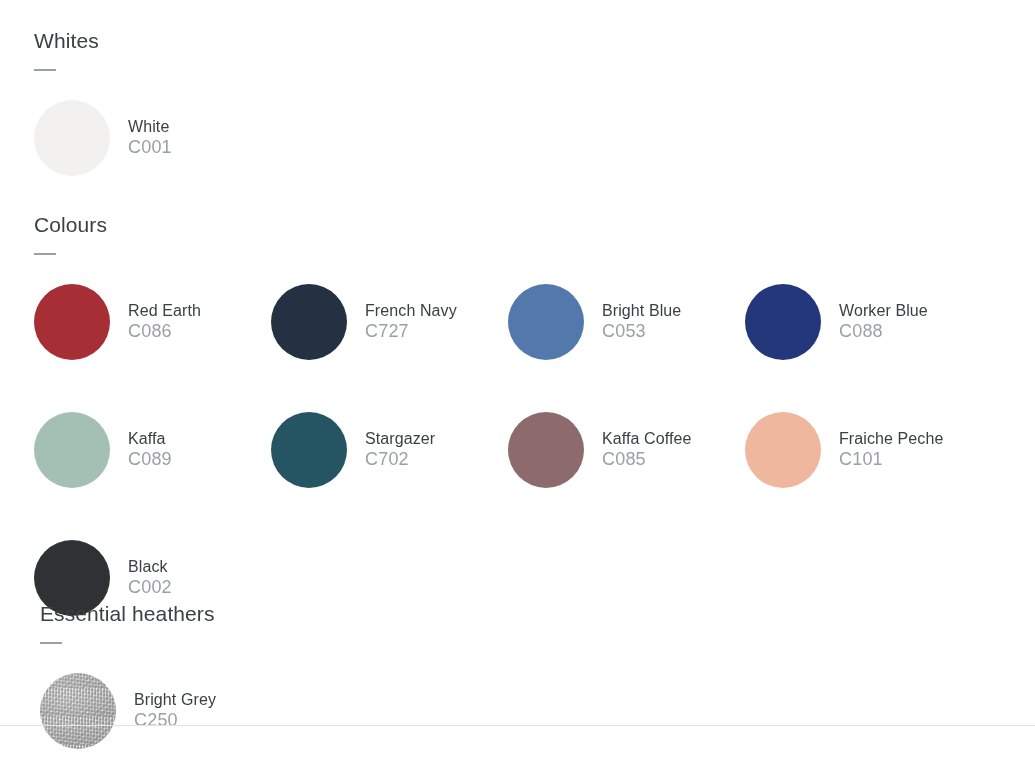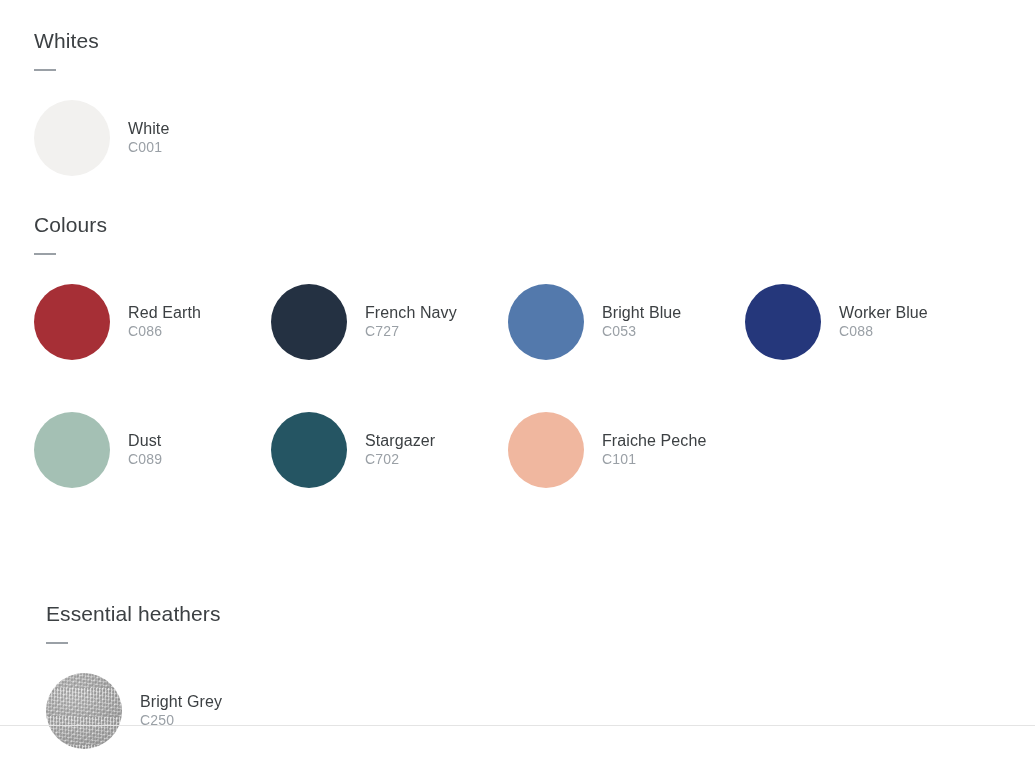--- a/index.html
+++ b/index.html
@@ -78,21 +78,21 @@
 
   .swatch-name {
     font-size: 16px;
     color: #3c4043;
     font-weight: 400;
     letter-spacing: 0.1px;
     display: block;
   }
 
   .swatch-code {
-    font-size: 14px;
+    font-size: 18px;
     color: #9aa0a6;
     font-weight: 400;
     letter-spacing: 0.2px;
     display: block;
   }
 
   
   .heather {
     background-color: #adadad;
     background-image:
@@ -114,21 +114,21 @@
       radial-gradient(circle at 35% 30%, #c2c2c2 0%, #a9a9a9 60%, #9e9e9e 100%);
   }
 
   
   #whites-section { position: absolute; left: 34px; top: 30px; }
   #whites-section .swatch-grid { margin-top: 16px; }
 
   #colours-section { position: absolute; left: 34px; top: 214px; }
   #colours-section .swatch-grid { margin-top: 16px; gap: 26px; }
 
-  #heathers-section { position: absolute; left: 46px; top: 603px; }
+  #heathers-section { position: absolute; left: 40px; top: 603px; }
   #heathers-section .swatch-grid { margin-top: 16px; }
 
   .bottom-rule {
     position: absolute;
     left: 0;
     bottom: 0;
     width: 1035px;
     height: 1px;
     background: #e4e4e4;
   }
@@ -180,36 +180,50 @@
         <div class="swatch-item">
           <div class="swatch-circle" style="background: rgb(37, 55, 123);"></div>
           <div class="swatch-label">
             <span class="swatch-name">Worker Blue</span>
             <span class="swatch-code">C088</span>
           </div>
         </div>
         <div class="swatch-item">
           <div class="swatch-circle" style="background: rgb(164, 192, 180);"></div>
           <div class="swatch-label">
-            <span class="swatch-name">Dust</span>
+            <span class="swatch-name">Kaffa</span>
             <span class="swatch-code">C089</span>
           </div>
         </div>
         <div class="swatch-item">
           <div class="swatch-circle" style="background: rgb(37, 85, 99);"></div>
           <div class="swatch-label">
             <span class="swatch-name">Stargazer</span>
             <span class="swatch-code">C702</span>
           </div>
         </div>
         <div class="swatch-item">
+          <div class="swatch-circle" style="background: rgb(141, 106, 107);"></div>
+          <div class="swatch-label">
+            <span class="swatch-name">Kaffa Coffee</span>
+            <span class="swatch-code">C085</span>
+          </div>
+        </div>
+        <div class="swatch-item">
           <div class="swatch-circle" style="background: rgb(240, 183, 159);"></div>
           <div class="swatch-label">
             <span class="swatch-name">Fraiche Peche</span>
             <span class="swatch-code">C101</span>
+          </div>
+        </div>
+        <div class="swatch-item">
+          <div class="swatch-circle" style="background: rgb(46, 50, 52);"></div>
+          <div class="swatch-label">
+            <span class="swatch-name">Black</span>
+            <span class="swatch-code">C002</span>
           </div>
         </div>
       </div>
   </section>
 
   <section class="section" id="heathers-section">
     <h2 class="section-title">Essential heathers</h2>
     <div class="section-rule"></div>
     <div class="swatch-grid" id="grid-heathers">
         <div class="swatch-item">

